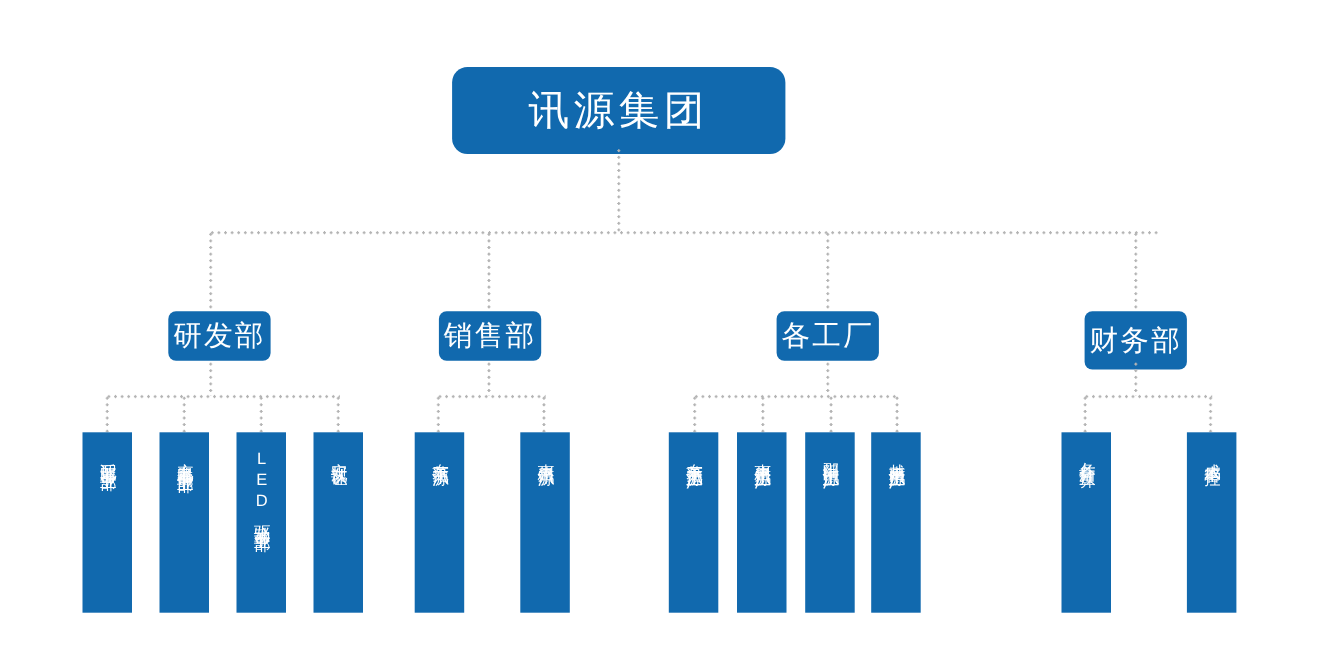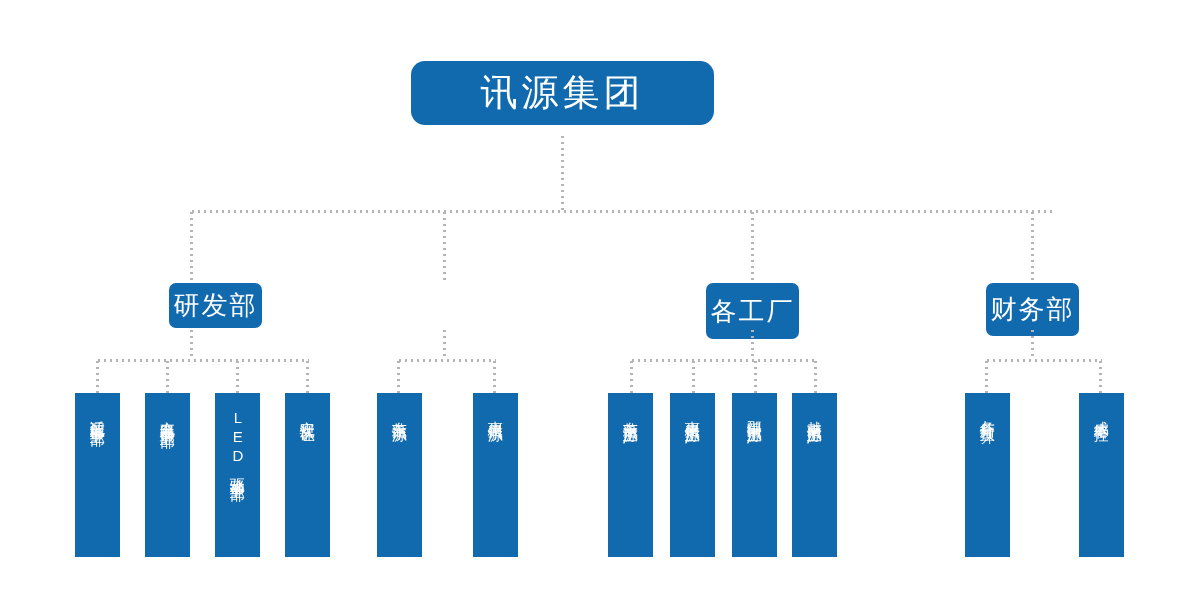--- a/index.html
+++ b/index.html
@@ -80,35 +80,36 @@
     line-height: 1.18;
     display: block;
     white-space: nowrap;
   }
 </style>
 </head>
 <body>
 
 <div id="org-chart">
 
-  <div class="node root" style="left:411px; top:61px; width:303px; height:64px;">讯源集团</div>
+  <div class="node root" style="left:411px; top:61px; width:303px; height:79px;">讯源集团</div>
 
   <div class="conn v" style="left:561px; top:134px; height:78px;"></div>
 
   <div class="conn h" style="left:190px; top:210px; width:864px;"></div>
 
   <div class="conn v" style="left:190px; top:210px; height:74px;"></div>
   <div class="conn v" style="left:443px; top:210px; height:74px;"></div>
   <div class="conn v" style="left:751px; top:210px; height:74px;"></div>
   <div class="conn v" style="left:1031px; top:210px; height:74px;"></div>
 
-  <div class="node dept" style="left:153px; top:283px; width:93px; height:45px;margin-left:16px;">研发部</div>
+  <div class="node dept" style="left:153px; top:283px; width:93px; height:45px;">研发部</div>
 
+  <div class="node dept" style="left:399px; top:283px; width:93px; height:45px;">销售部</div>
 
-  <div class="node dept" style="left:706px; top:283px; width:93px; height:56px;">各工厂</div>
+  <div class="node dept" style="left:706px; top:283px; width:93px; height:45px;">各工厂</div>
 
   <div class="node dept" style="left:986px; top:283px; width:93px; height:53px;">财务部</div>
 
   <div class="conn v" style="left:190px; top:328px; height:32px;"></div>
   <div class="conn h" style="left:96px; top:359px; width:213px;"></div>
   <div class="conn v" style="left:96px; top:359px; height:34px;"></div>
   <div class="conn v" style="left:166px; top:359px; height:34px;"></div>
   <div class="conn v" style="left:236px; top:359px; height:34px;"></div>
   <div class="conn v" style="left:306px; top:359px; height:34px;"></div>
 

